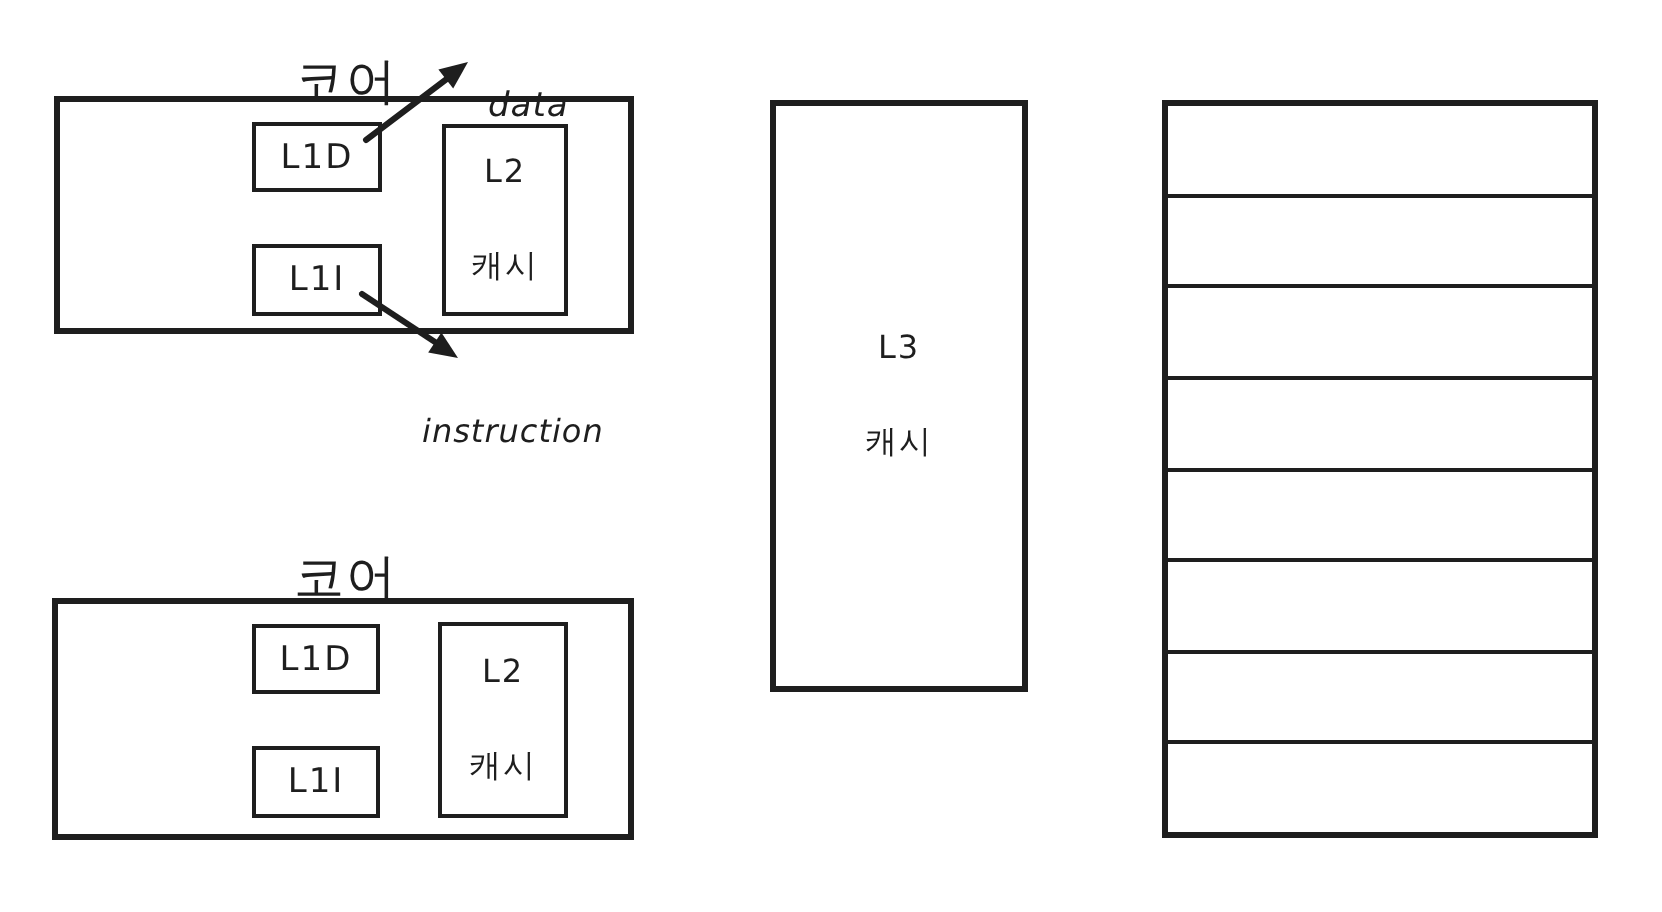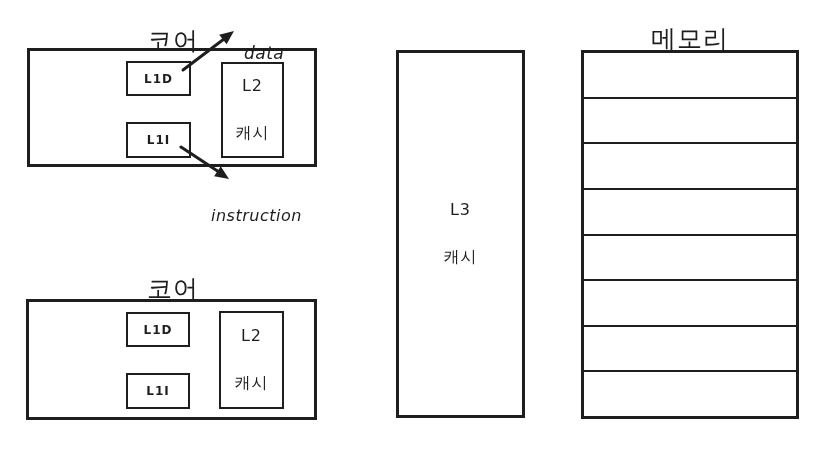--- a/index.html
+++ b/index.html
@@ -33,21 +33,21 @@
     justify-content: center;
     text-align: center;
   }
   .title {
     position: absolute;
     font-size: 25px;
     letter-spacing: 1px;
     text-align: center;
     white-space: nowrap;
   }
-  .small-label { font-size: 12px; letter-spacing: 1px; font-weight: bold; }
+  .small-label { font-size: 17px; letter-spacing: 1px; }
   .two-line {
     flex-direction: column;
     font-size: 16px;
     line-height: 1.55;
     letter-spacing: 1px;
     gap: 22px;
   }
   .annotation {
     position: absolute;
     font-size: 17px;
@@ -97,26 +97,25 @@
 
   <div class="box label-center small-label" style="left:126px; top:312px; width:64px; height:35px;">L1D</div>
 
   <div class="box label-center small-label" style="left:126px; top:373px; width:64px; height:36px;">L1I</div>
 
   <div class="box label-center two-line" style="left:219px; top:311px; width:65px; height:98px;">
     <span>L2</span>
     <span>캐시</span>
   </div>
 
-  <div class="box outer-box label-center two-line" style="left:396px; top:50px; width:129px; height:368px;">
+  <div class="box outer-box label-center two-line" style="left:385px; top:50px; width:129px; height:296px;">
     <span>L3</span>
     <span>캐시</span>
   </div>
 
-  <div class="title" style="left:645px; top:22px; width:90px;">메모리</div>
 
   <div class="box outer-box mem-rows" style="left:581px; top:50px; width:218px; height:369px;">
 
   <div class="mem-row"></div>
       <div class="mem-row"></div>
       <div class="mem-row"></div>
       <div class="mem-row"></div>
       <div class="mem-row"></div>
       <div class="mem-row"></div>
       <div class="mem-row"></div>

